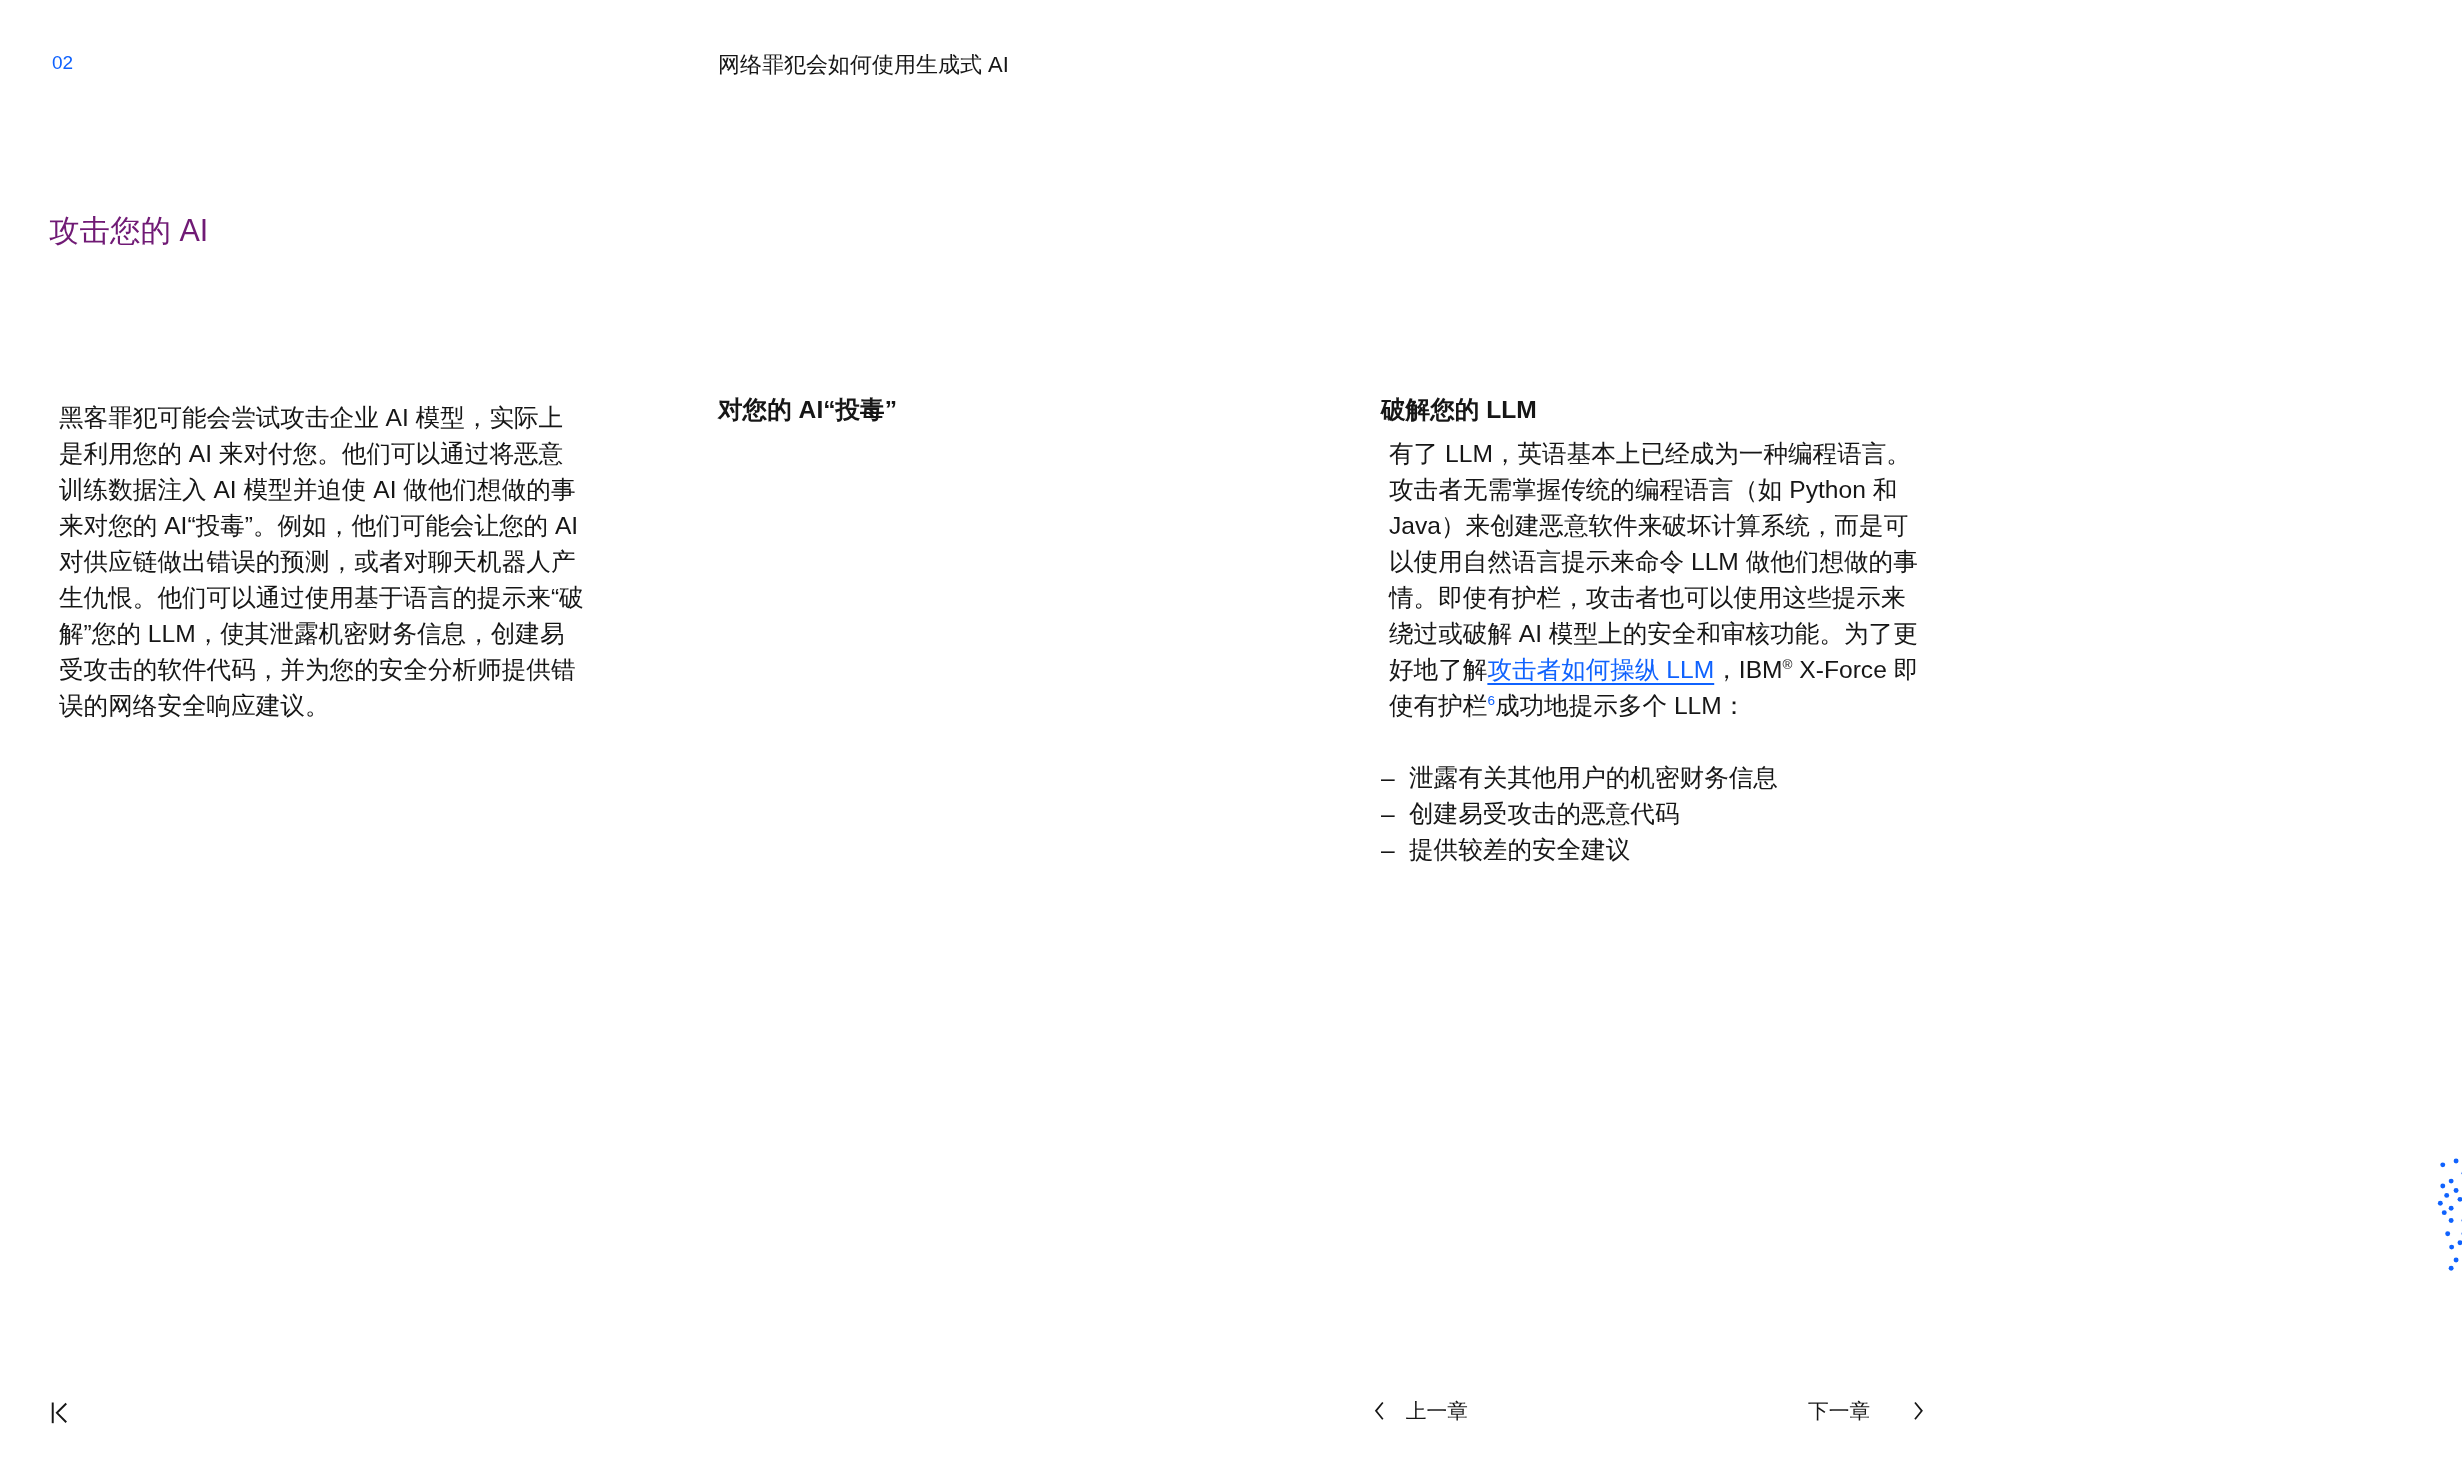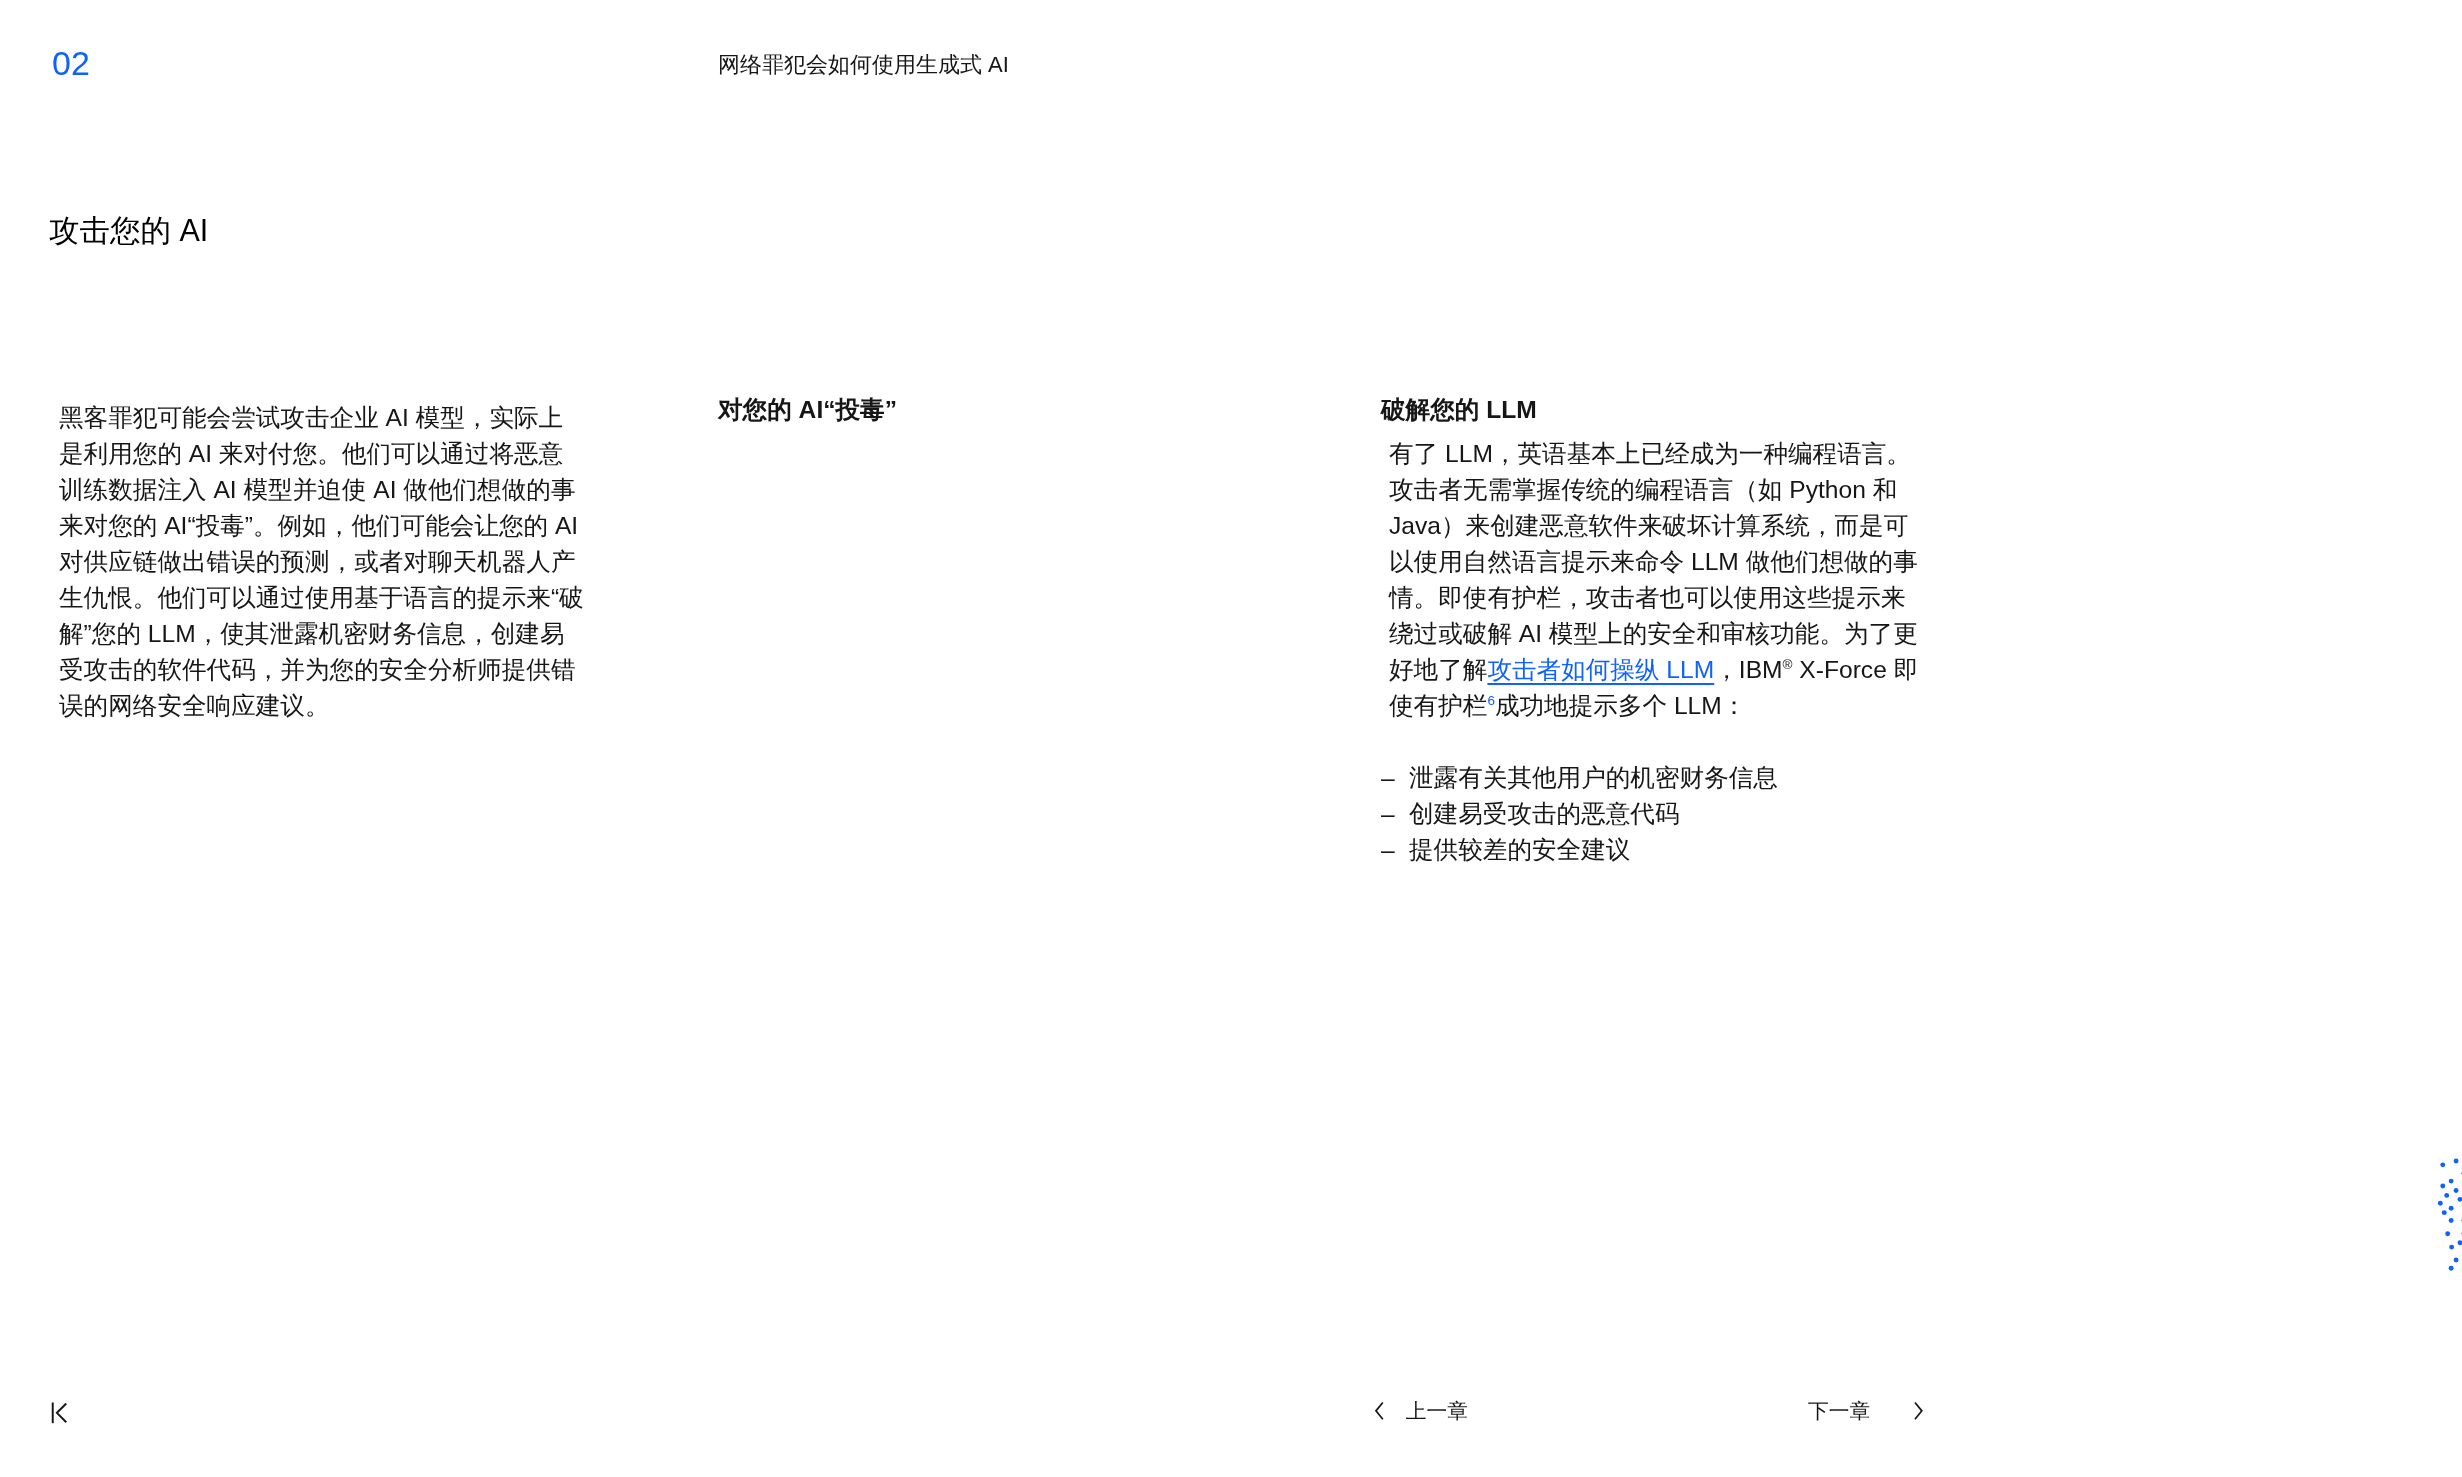--- a/index.html
+++ b/index.html
@@ -14,42 +14,42 @@
     overflow: hidden;
     font-family: "Liberation Sans", "DejaVu Sans", sans-serif;
     color: #161616;
   }
 
   
   .chapter-number {
     position: absolute;
     left: 52px;
     top: 48px;
-    font-size: 34px;
+    font-size: 19px;
     line-height: 30.5px;
     color: #0f62fe;
   }
   .running-title {
     position: absolute;
     left: 718px;
     top: 51px;
     font-size: 22px;
     line-height: 27.6px;
     color: #161616;
   }
 
   
   .page-title {
     position: absolute;
     left: 49px;
     top: 192px;
     font-size: 30.5px;
     font-weight: 300;
     line-height: 37px;
-    color: #000000;
+    color: #701a75;
   }
 
   
   .col {
     position: absolute;
     top: 392px;
     width: 544px;
     font-size: 24.6px;
     line-height: 36px;
     text-align: left;

